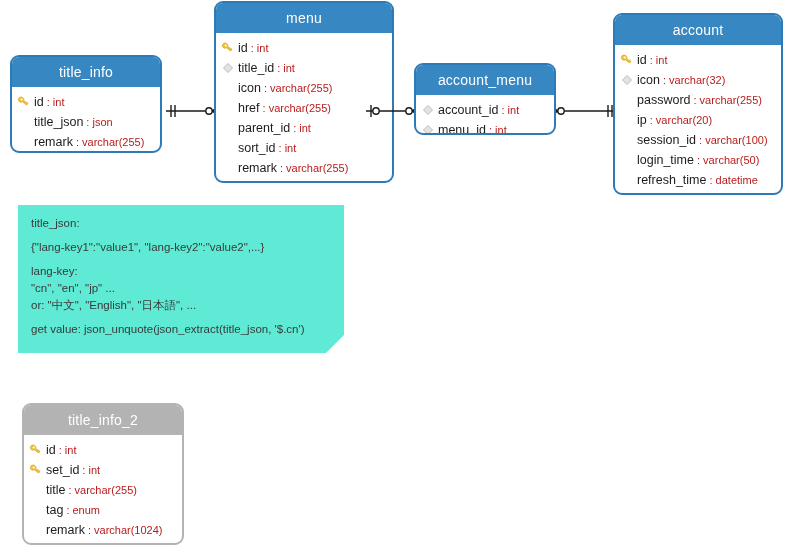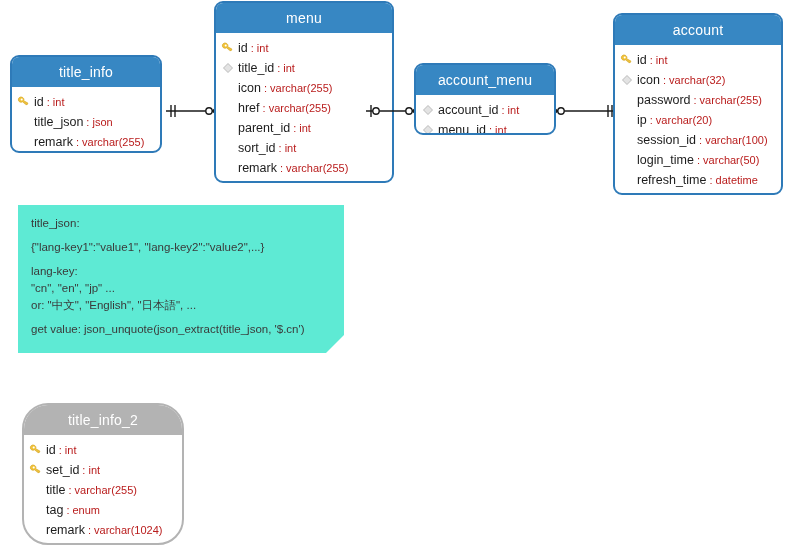--- a/index.html
+++ b/index.html
@@ -20,21 +20,20 @@
   .entity {
     position: absolute;
     box-sizing: border-box;
     border: 2px solid #2e7ab8;
     border-radius: 9px;
     background: #ffffff;
     overflow: hidden;
   }
   .entity.gray {
     border-color: #b3b3b3;
-    border-radius: 26px;
   }
   .entity-header {
     height: 30px;
     line-height: 30px;
     background: #3787c3;
     color: #ffffff;
     text-align: center;
     font-size: 14px;
     font-weight: normal;
     letter-spacing: .2px;

